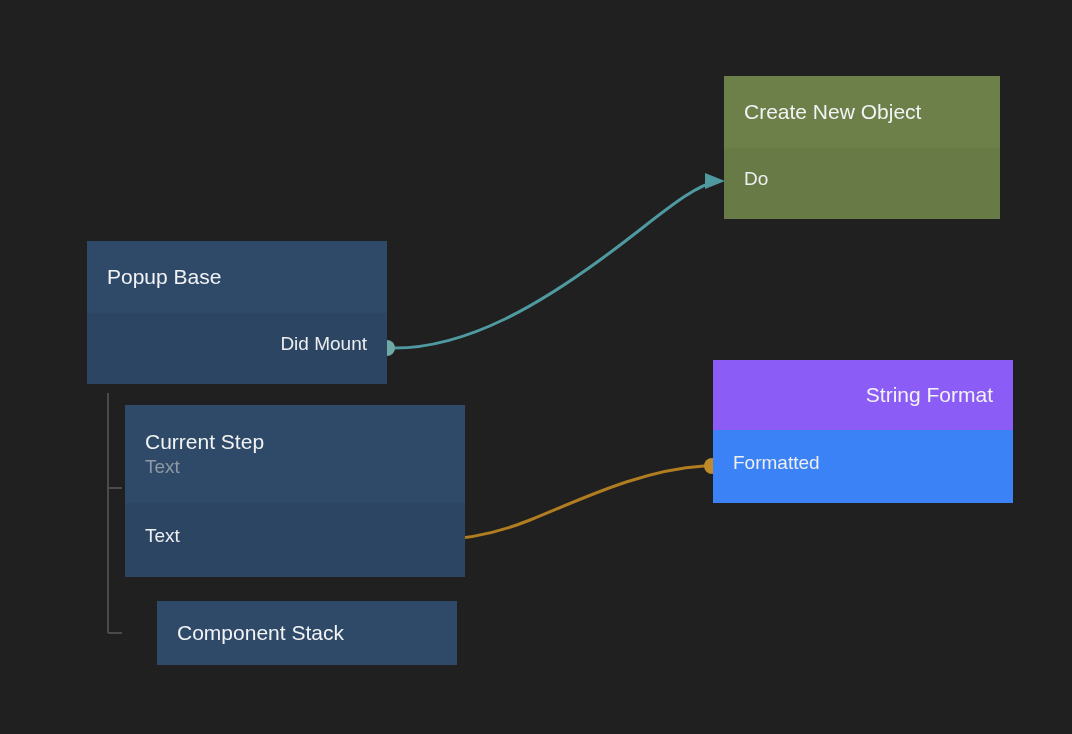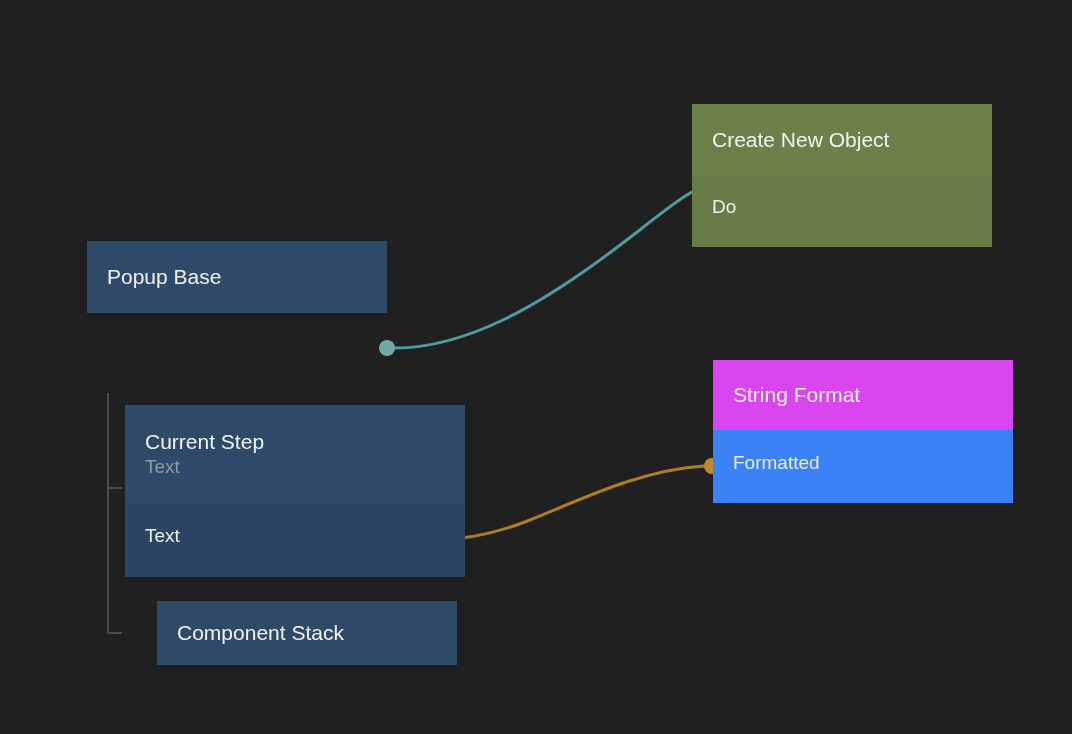--- a/index.html
+++ b/index.html
@@ -83,21 +83,21 @@
   .port-row.out  { justify-content: flex-end; }
   .port-row.in   { justify-content: flex-start; }
 
   
   .node.blue  .node-header { background: #2f4a69; }
   .node.blue  .node-body   { background: #2b4562; }
   
   .node.green .node-header { background: #6d8049; }
   .node.green .node-body   { background: #687a46; }
   
-  .node.gray  .node-header { background: #d946ef; }
+  .node.gray  .node-header { background: #8b5cf6; text-align: right; }
   .node.gray  .node-body   { background: #3b82f6; text-decoration: underline; }
 </style>
 </head>
 <body>
 
 <div id="canvas">
 
   <svg id="tree" viewBox="0 0 1072 734" width="1072" height="734">
       <line x1="108" y1="393" x2="108" y2="633" stroke="#4a4a4a" stroke-width="2"></line>
       <line x1="108" y1="488" x2="122" y2="488" stroke="#4a4a4a" stroke-width="2"></line>
@@ -111,38 +111,43 @@
       <polygon points="423,540 444,532 444,548" fill="#b07d20"></polygon>
       <circle cx="387" cy="348" r="8" fill="#6eaaa6"></circle>
       <circle cx="712" cy="466" r="8" fill="#c08a2a"></circle>
     </svg>
 
   <div id="nodes-layer">
       <div class="node blue" style="left: 87px; top: 241px; width: 300px;">
         <div class="node-header" style="height: 72px;">
           <div class="node-title">Popup Base</div>
         </div>
+        <div class="node-body" style="height: 71px;">
+          <div class="port-row out" style="top: 20px;">
+            <span>Did Mount</span>
+          </div>
+        </div>
       </div>
       <div class="node blue" style="left: 125px; top: 405px; width: 340px;">
         <div class="node-header" style="height: 98px;">
           <div class="node-title">Current Step</div>
           <div class="node-subtitle">Text</div>
         </div>
         <div class="node-body" style="height: 74px;">
           <div class="port-row in" style="top: 22px;">
             <span>Text</span>
           </div>
         </div>
       </div>
       <div class="node blue" style="left: 127px; top: 601px; width: 300px; margin-left: 30px;">
         <div class="node-header" style="height: 64px;">
           <div class="node-title">Component Stack</div>
         </div>
       </div>
-      <div class="node green" style="left: 692px; top: 76px; width: 300px; margin-top: 28px;">
+      <div class="node green" style="left: 724px; top: 76px; width: 276px;">
         <div class="node-header" style="height: 72px;">
           <div class="node-title">Create New Object</div>
         </div>
         <div class="node-body" style="height: 71px;">
           <div class="port-row in" style="top: 20px; text-align: right;">
             <span>Do</span>
           </div>
         </div>
       </div>
       <div class="node gray" style="left: 713px; top: 360px; width: 300px;">

